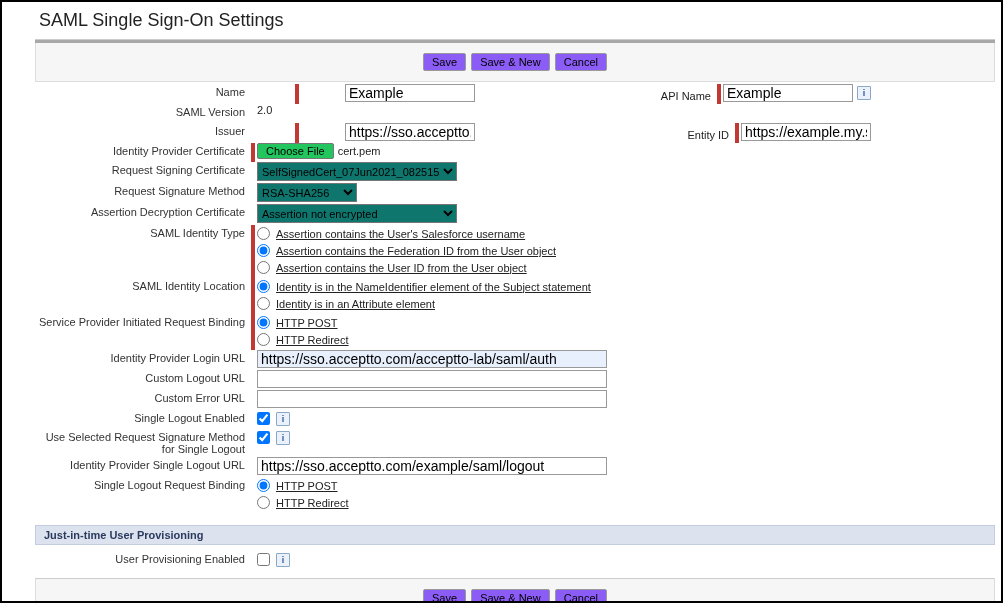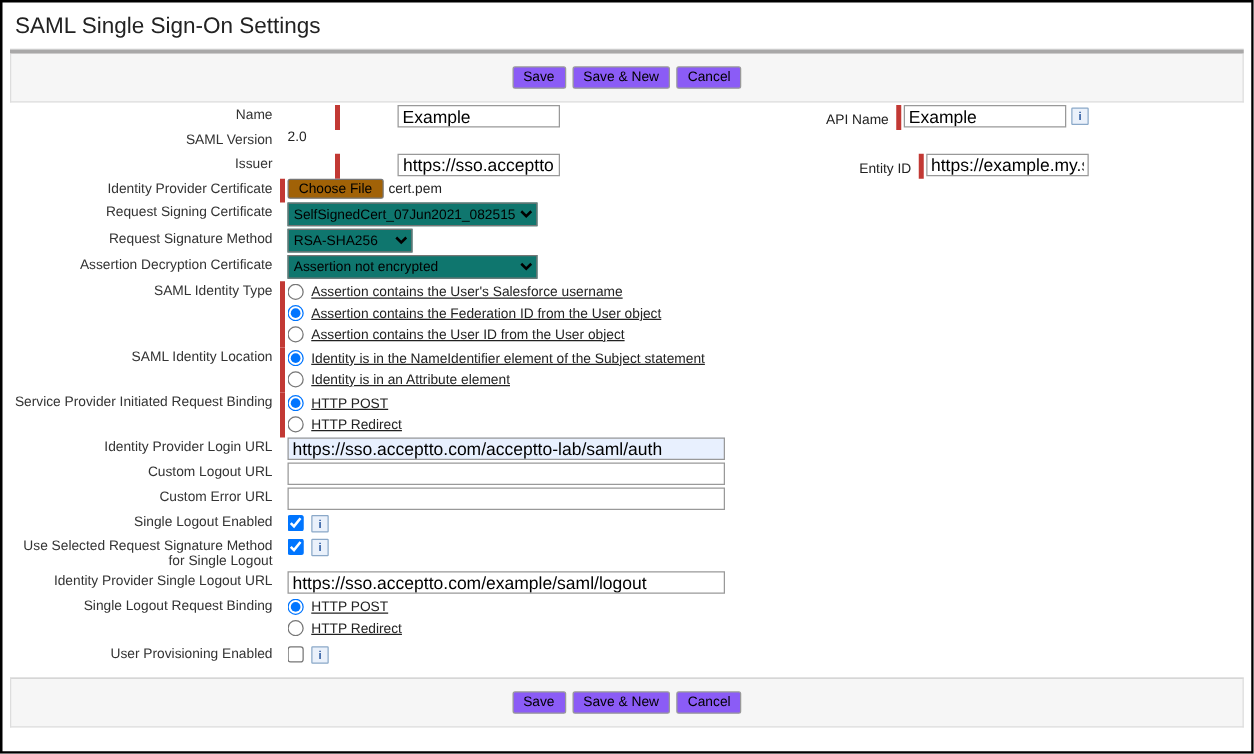--- a/index.html
+++ b/index.html
@@ -11,20 +11,21 @@
     color: #222;
     background: #fff;
   }
   .outer {
     border: 2px solid #000;
     width: 1003px;
     height: 603px;
     position: relative;
     overflow: hidden;
     background:#fff;
+    padding-left:27px;
   }
   .page-title {
     font-size: 18px;
     font-weight: normal;
     color: #222;
     padding: 8px 10px 8px 10px;
   }
   .title-rule {
     border-bottom: 3px solid #a9a8a8;
     border-top:1px solid #ccc;
@@ -124,21 +125,21 @@
     font-weight:bold;
     font-size:11px;
     padding:3px 8px;
     margin:12px 6px 4px 6px;
     border:1px solid #c4cde0;
   }
   .file-btn {
     font-family: inherit;
     font-size:11px;
     padding:1px 8px;
-    background:#a16207;
+    background:#22c55e;
     border:1px solid #767676;
     border-radius:2px;
     cursor:pointer;
   }
   .hl-input { background:#e8f0fe; }
   .bottom-toolbar {
     text-align:center;
     padding:10px 0;
     border-top:1px solid #ccc;
     margin:8px 6px 0 6px;
@@ -363,20 +364,21 @@
           <label class="radio-row">
               <input type="radio" name="slob" style="">
               <span>HTTP Redirect</span>
             </label>
         </div>
       </div>
     </div>
 
   </div>
 
+  <div class="section-header">Just-in-time User Provisioning</div>
 
   <div class="form-body">
     <div class="row">
       <div class="lbl">User Provisioning Enabled</div>
       <div class="req-left blank"></div>
       <div class="val">
         <input type="checkbox" style="">
         <span class="info-icon">i</span>
       </div>
     </div>

